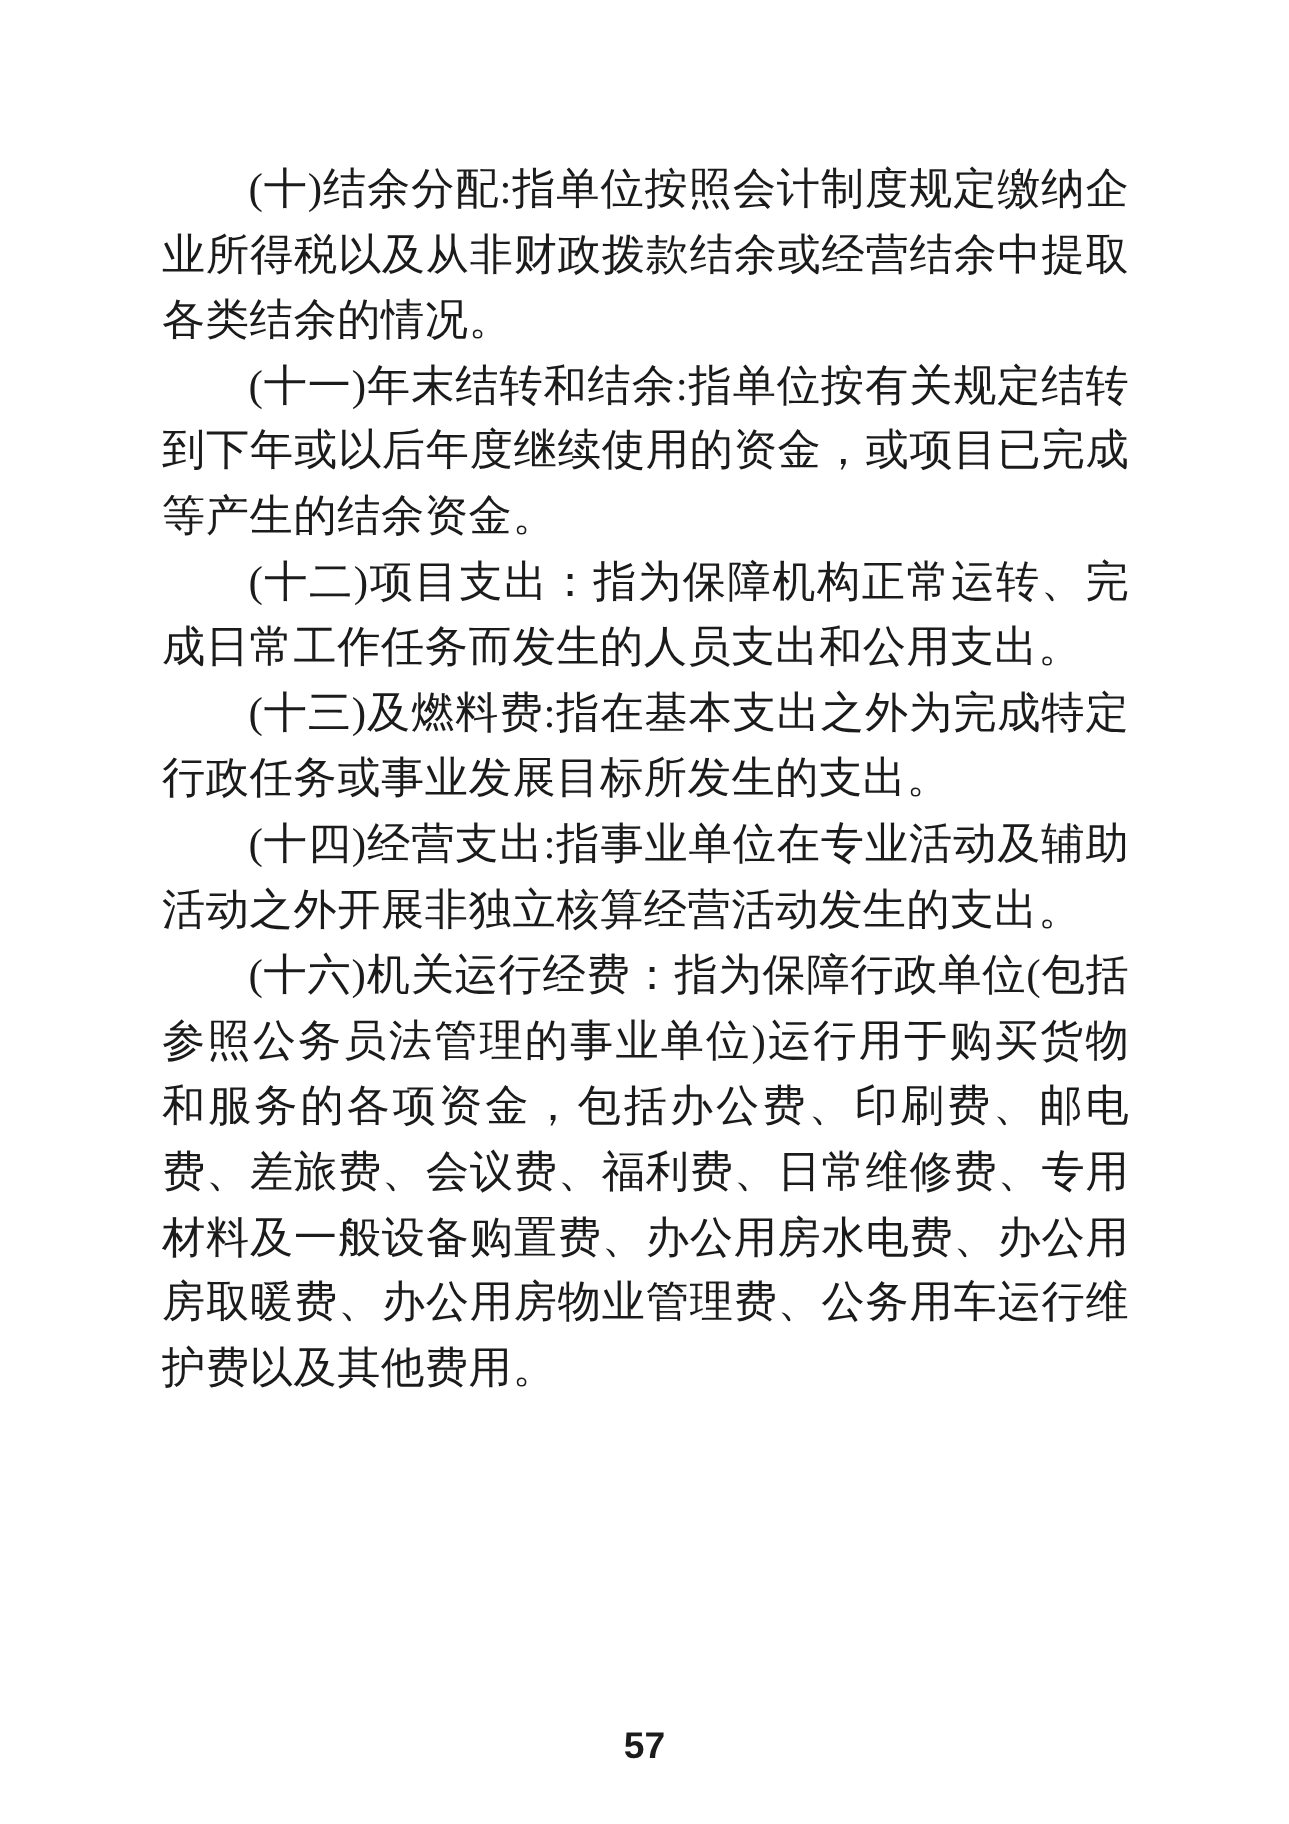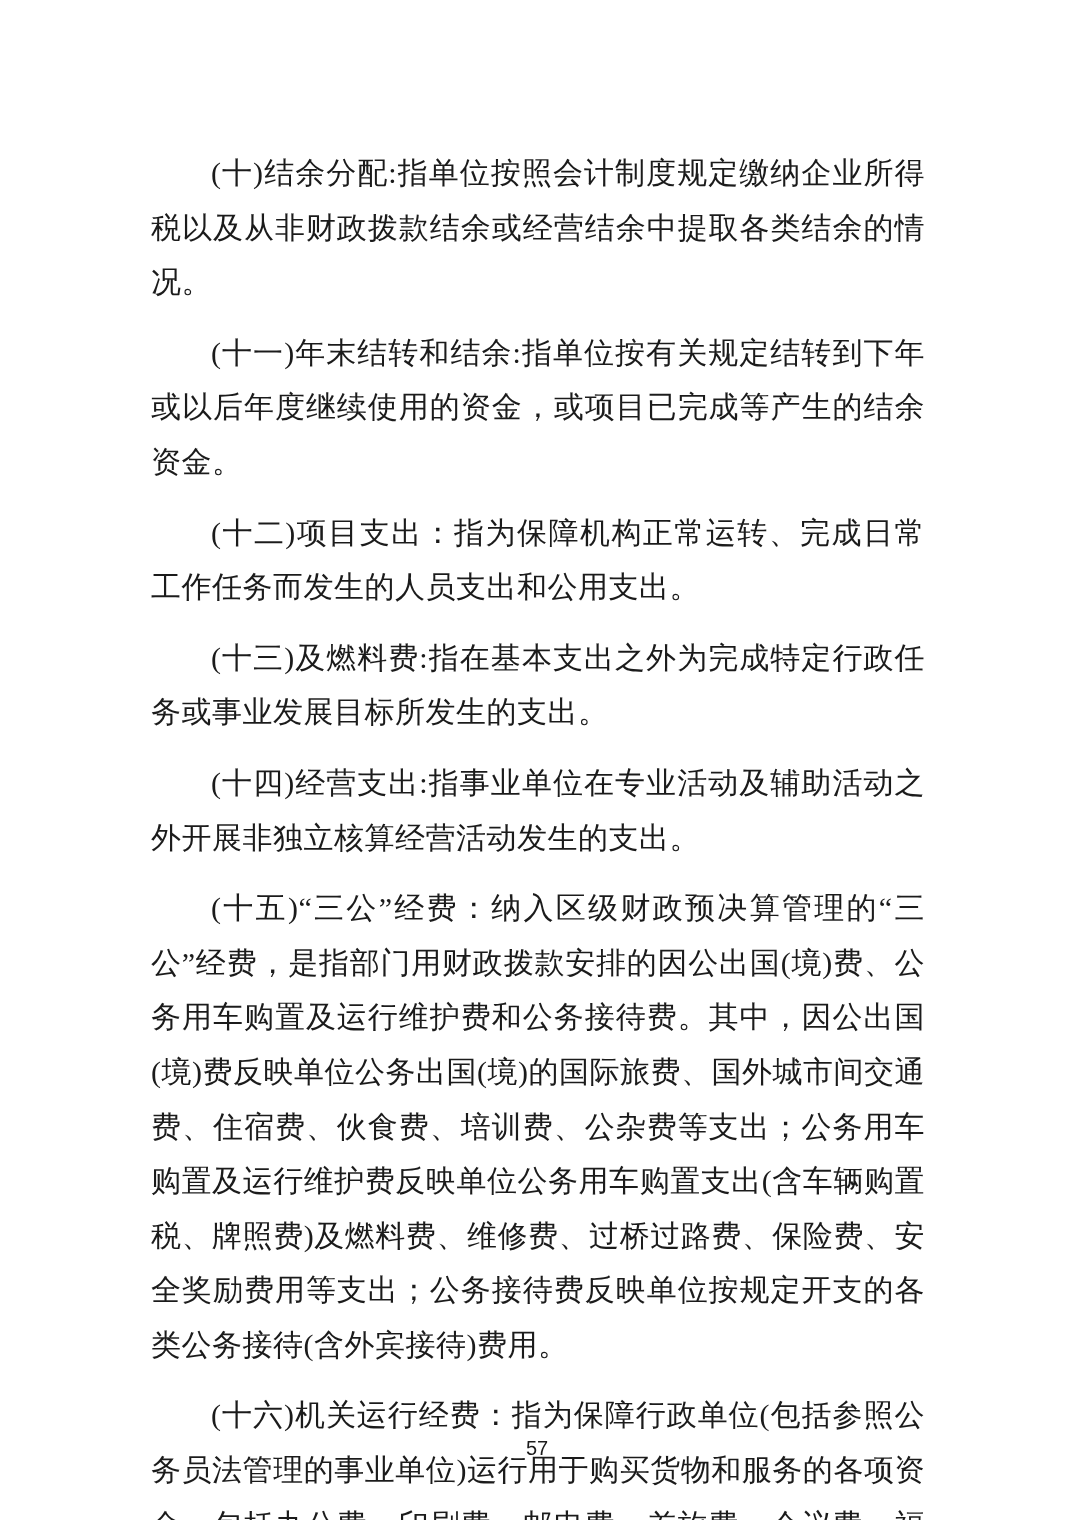--- a/index.html
+++ b/index.html
@@ -15,49 +15,49 @@
     overflow: hidden;
     font-family: "Liberation Serif", "DejaVu Serif", serif;
   }
   .content {
     position: absolute;
     top: 130px;
     left: 135px;
     width: 806px;
   }
   .content p {
-    margin: 16px;
+    margin: 0;
     padding: 0;
-    font-size: 30px;
+    font-size: 36px;
     line-height: 54.6px;
     color: #1b1b1b;
     text-align: justify;
     text-justify: inter-character;
     text-indent: 2em;
     letter-spacing: 0.5px;
     word-break: break-all;
   }
   .page-number {
     position: absolute;
     top: 1437px;
     left: 0;
     width: 100%;
     text-align: center;
     font-family: "Liberation Sans", "DejaVu Sans", sans-serif;
-    font-size: 20px;
+    font-size: 31px;
     color: #1b1b1b;
+    font-weight: bold;
   }
 </style>
 </head>
 <body>
 
 <div class="page">
   <div class="content">
     <p>(十)结余分配:指单位按照会计制度规定缴纳企业所得税以及从非财政拨款结余或经营结余中提取各类结余的情况。</p>
     <p>(十一)年末结转和结余:指单位按有关规定结转到下年或以后年度继续使用的资金，或项目已完成等产生的结余资金。</p>
     <p>(十二)项目支出：指为保障机构正常运转、完成日常工作任务而发生的人员支出和公用支出。</p>
     <p>(十三)及燃料费:指在基本支出之外为完成特定行政任务或事业发展目标所发生的支出。</p>
     <p>(十四)经营支出:指事业单位在专业活动及辅助活动之外开展非独立核算经营活动发生的支出。</p>
-    <p>(十五)“三公”经费：纳入区级财政预决算管理的“三公”经费，是指部门用财政拨款安排的因公出国(境)费、公务用车购置及运行维护费和公务接待费。其中，因公出国(境)费反映单位公务出国(境)的国际旅费、国外城市间交通费、住宿费、伙食费、培训费、公杂费等支出；公务用车购置及运行维护费反映单位公务用车购置支出(含车辆购置税、牌照费)及燃料费、维修费、过桥过路费、保险费、安全奖励费用等支出；公务接待费反映单位按规定开支的各类公务接待(含外宾接待)费用。</p>
     <p>(十六)机关运行经费：指为保障行政单位(包括参照公务员法管理的事业单位)运行用于购买货物和服务的各项资金，包括办公费、印刷费、邮电费、差旅费、会议费、福利费、日常维修费、专用材料及一般设备购置费、办公用房水电费、办公用房取暖费、办公用房物业管理费、公务用车运行维护费以及其他费用。</p>
   </div>
   <div class="page-number">57</div>
 </div>
 
 </body></html>

